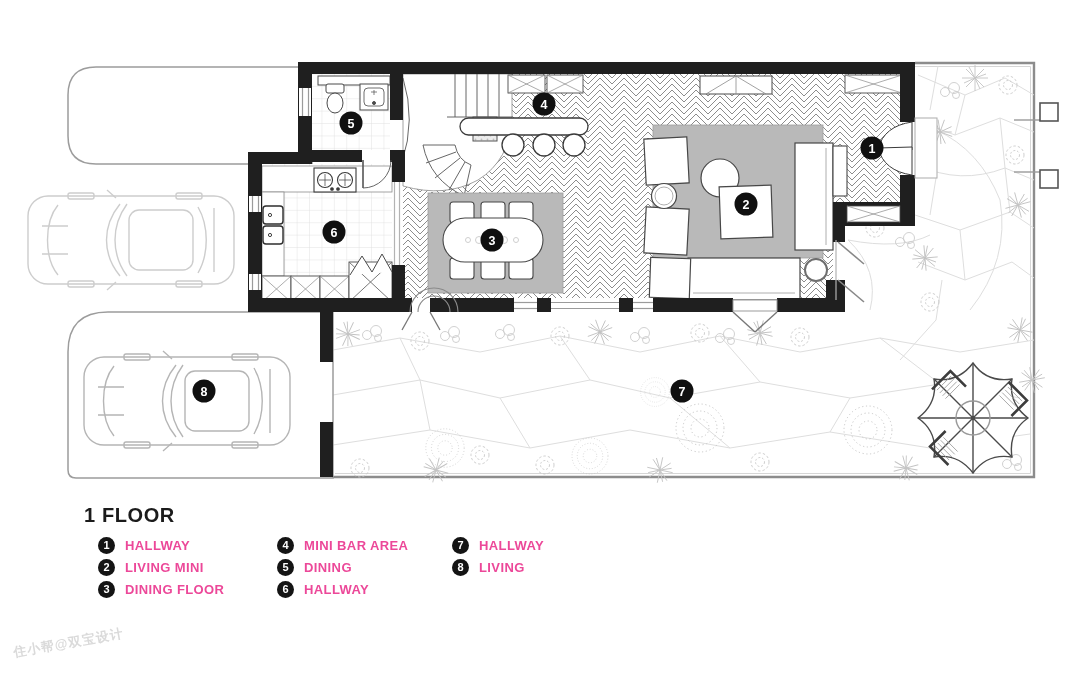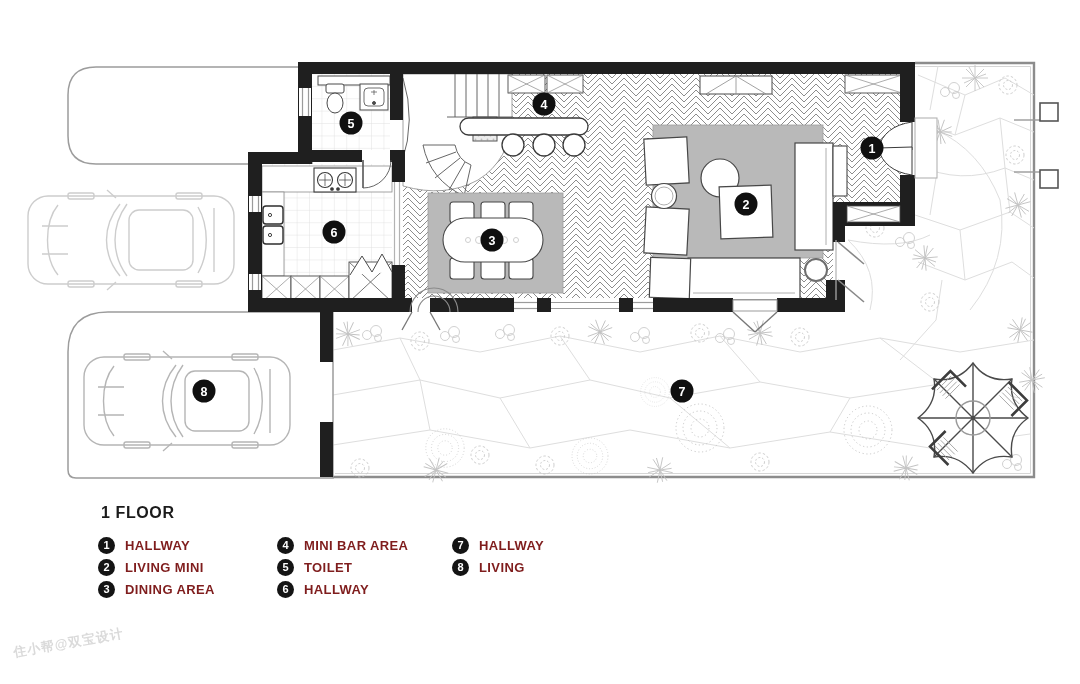--- a/index.html
+++ b/index.html
@@ -1,25 +1,25 @@
 <!DOCTYPE html>
 <html><head>
 <meta charset="utf-8">
 <style>
   html,body{margin:0;padding:0;background:#ffffff;}
   .stage{position:relative;width:1080px;height:684px;background:#ffffff;overflow:hidden;
          font-family:"Liberation Sans",sans-serif;}
   .plan-svg{position:absolute;left:0;top:0;}
-  .legend-title{position:absolute;left:101px;top:504px;font-size:16px;font-weight:bold;
+  .legend-title{position:absolute;left:84px;top:504px;font-size:20px;font-weight:bold;
                 letter-spacing:.6px;color:#1b1b1b;}
   .legend-item{position:absolute;display:flex;align-items:center;gap:10px;height:18px;}
   .badge{width:17px;height:17px;border-radius:50%;background:#141414;color:#ffffff;
          font-size:11px;font-weight:bold;display:flex;align-items:center;justify-content:center;
          flex:0 0 auto;}
-  .legend-label{font-size:13px;font-weight:bold;color:#7f1d1d;letter-spacing:.4px;white-space:nowrap;}
+  .legend-label{font-size:13px;font-weight:bold;color:#ec4899;letter-spacing:.4px;white-space:nowrap;}
   .watermark{position:absolute;left:12px;top:644px;font-size:13px;font-weight:bold;color:#dadada;
              transform:rotate(-10deg);transform-origin:left top;letter-spacing:1px;}
 </style>
 </head>
 <body>
 
 <div class="stage">
 
 <svg class="plan-svg" width="1080" height="684" viewBox="0 0 1080 684">
   <defs>
@@ -449,29 +449,29 @@
   <div class="legend-item" style="left:98px;top:536px">
     <span class="badge">1</span>
     <span class="legend-label">HALLWAY</span>
   </div>
   <div class="legend-item" style="left:98px;top:558px">
     <span class="badge">2</span>
     <span class="legend-label">LIVING MINI</span>
   </div>
   <div class="legend-item" style="left:98px;top:580px">
     <span class="badge">3</span>
-    <span class="legend-label">DINING AREA</span>
+    <span class="legend-label">DINING FLOOR</span>
   </div>
   <div class="legend-item" style="left:277px;top:536px">
     <span class="badge">4</span>
     <span class="legend-label">MINI BAR AREA</span>
   </div>
   <div class="legend-item" style="left:277px;top:558px">
     <span class="badge">5</span>
-    <span class="legend-label">TOILET</span>
+    <span class="legend-label">DINING</span>
   </div>
   <div class="legend-item" style="left:277px;top:580px">
     <span class="badge">6</span>
     <span class="legend-label">HALLWAY</span>
   </div>
   <div class="legend-item" style="left:452px;top:536px">
     <span class="badge">7</span>
     <span class="legend-label">HALLWAY</span>
   </div>
   <div class="legend-item" style="left:452px;top:558px">

